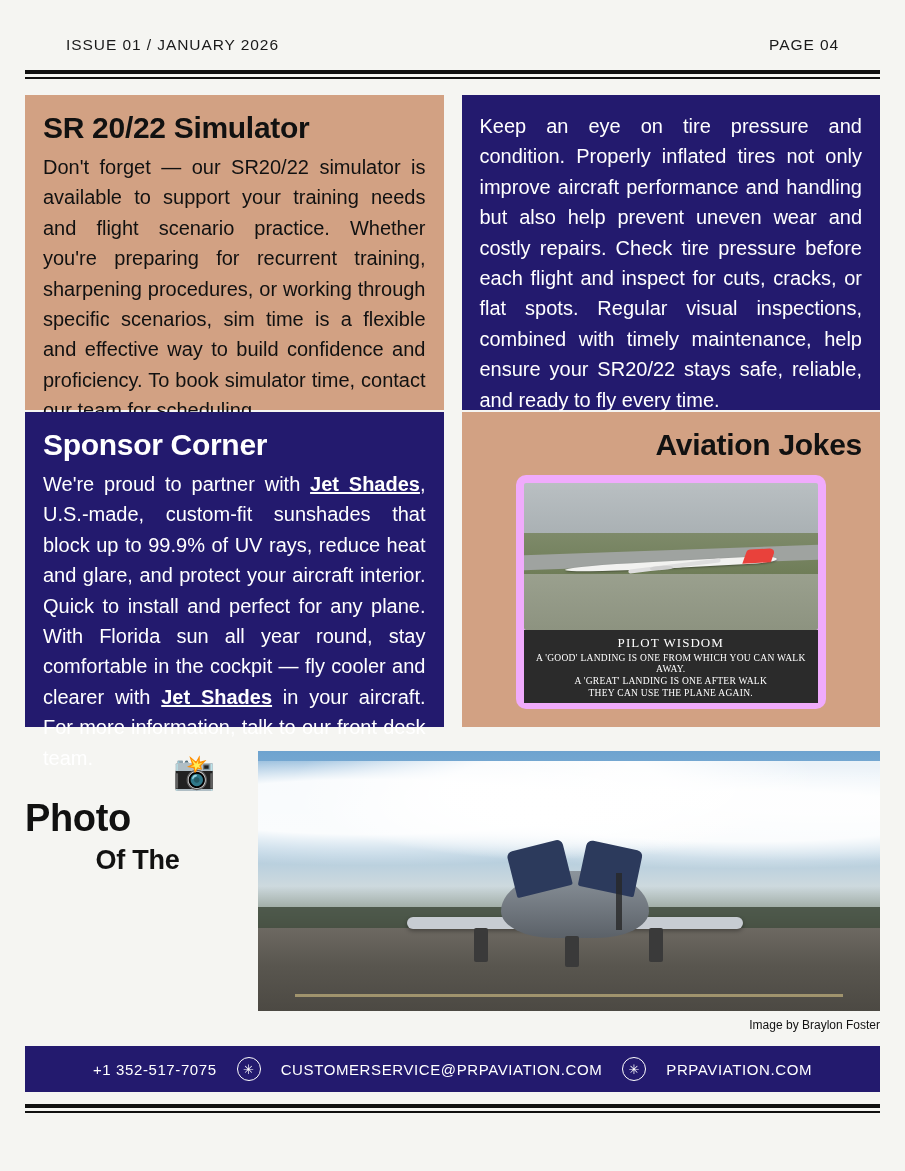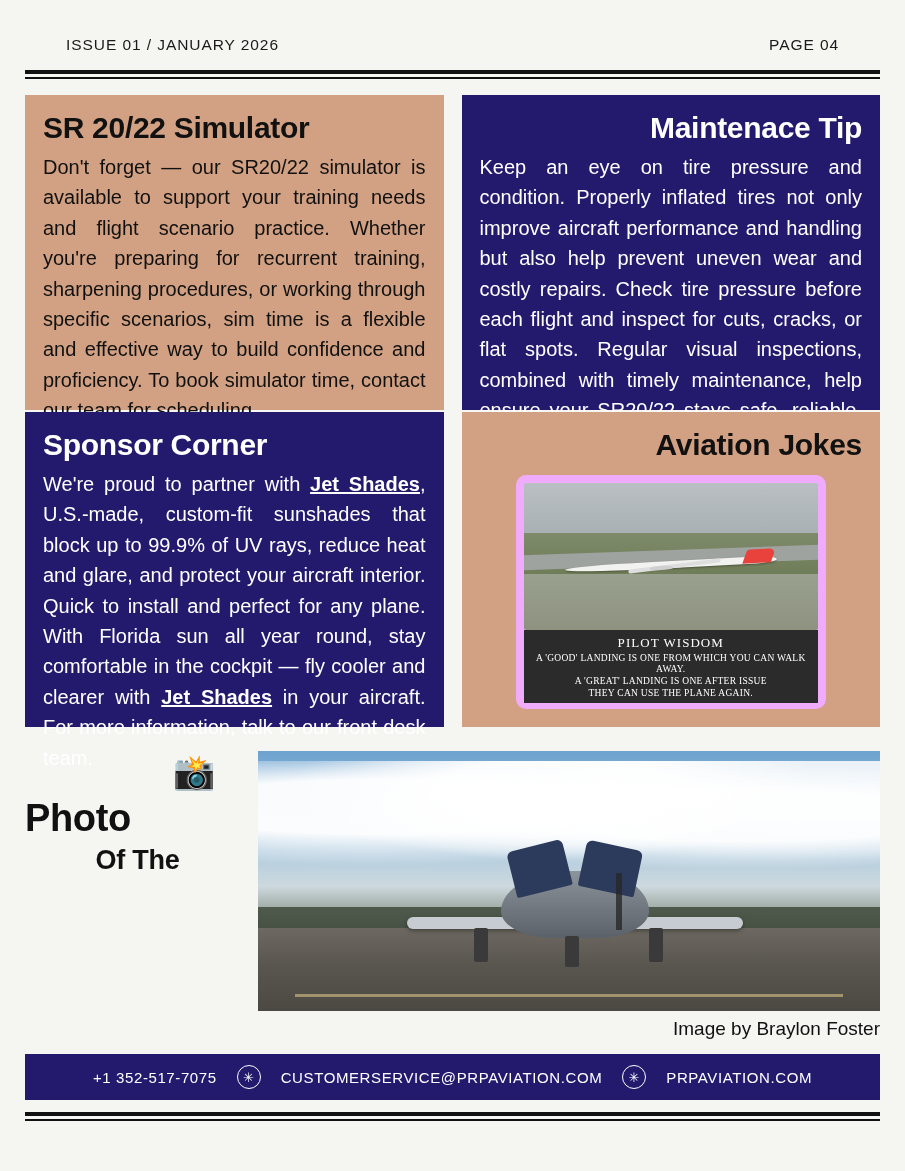--- a/index.html
+++ b/index.html
@@ -308,21 +308,21 @@
     position: absolute;
     left: 62%;
     top: 22%;
     width: 2%;
     height: 44%;
     background: rgba(40,40,40,0.8);
   }
   .photo-credit {
     margin-top: 7px;
     text-align: right;
-    font-size: 19px;
+    font-size: 12px;
     color: #111;
   }
 
   
   .footer-bar {
     margin: 14px 25px 0 25px;
     background: #231a6e;
     color: #ffffff;
     height: 46px;
     display: flex;
@@ -364,21 +364,20 @@
   </div>
 
   <div class="grid">
 
     <div class="card tan sim">
       <h2>SR 20/22 Simulator</h2>
       <p>Don't forget — our SR20/22 simulator is available to support your training needs and flight scenario practice. Whether you're preparing for recurrent training, sharpening procedures, or working through specific scenarios, sim time is a flexible and effective way to build confidence and proficiency. To book simulator time, contact our team for scheduling.</p>
     </div>
 
     <div class="card navy maint">
-      <h2 class="right">Maintenace Tip</h2>
       <p>Keep an eye on tire pressure and condition. Properly inflated tires not only improve aircraft performance and handling but also help prevent uneven wear and costly repairs. Check tire pressure before each flight and inspect for cuts, cracks, or flat spots. Regular visual inspections, combined with timely maintenance, help ensure your SR20/22 stays safe, reliable, and ready to fly every time.</p>
     </div>
 
     <div class="card navy sponsor">
       <h2>Sponsor Corner</h2>
       <p><span>We're proud to partner with </span><span class="linkish">Jet Shades</span><span>, U.S.-made, custom-fit sunshades that block up to 99.9% of UV rays, reduce heat and glare, and protect your aircraft interior. Quick to install and perfect for any plane. With Florida sun all year round, stay comfortable in the cockpit — fly cooler and clearer with </span><span class="linkish">Jet Shades</span><span> in your aircraft. For more information, talk to our front desk team.</span></p>
     </div>
 
     <div class="card tan jokes">
       <h2 class="right">Aviation Jokes</h2>
@@ -388,21 +387,21 @@
           <div class="plane">
             <div class="fuselage"></div>
             <div class="tail"></div>
             <div class="wing"></div>
             <div class="engine"></div>
           </div>
         </div>
         <div class="joke-caption">
           <div class="jc-title">PILOT WISDOM</div>
           <div class="jc-line">A 'GOOD' LANDING IS ONE FROM WHICH YOU CAN WALK AWAY.</div>
-          <div class="jc-line">A 'GREAT' LANDING IS ONE AFTER ISSUE</div>
+          <div class="jc-line">A 'GREAT' LANDING IS ONE AFTER WALK</div>
           <div class="jc-line">THEY CAN USE THE PLANE AGAIN.</div>
         </div>
       </div>
     </div>
 
   </div>
 
   <div class="potm">
     <div class="potm-left">
       <div class="camera-icon">📸</div>

